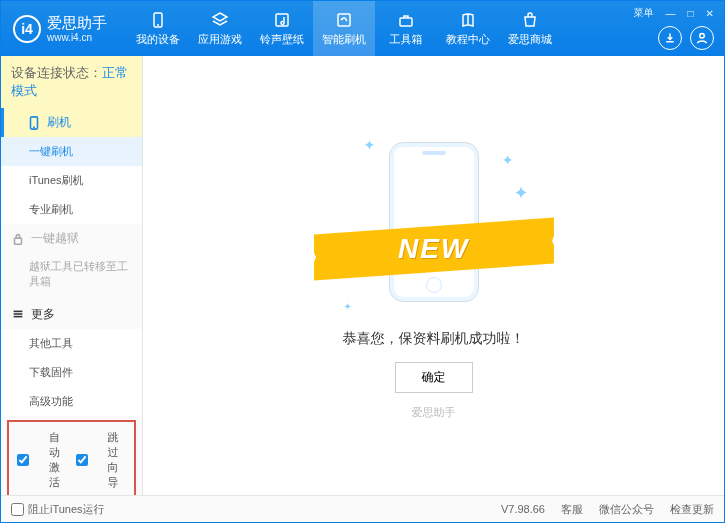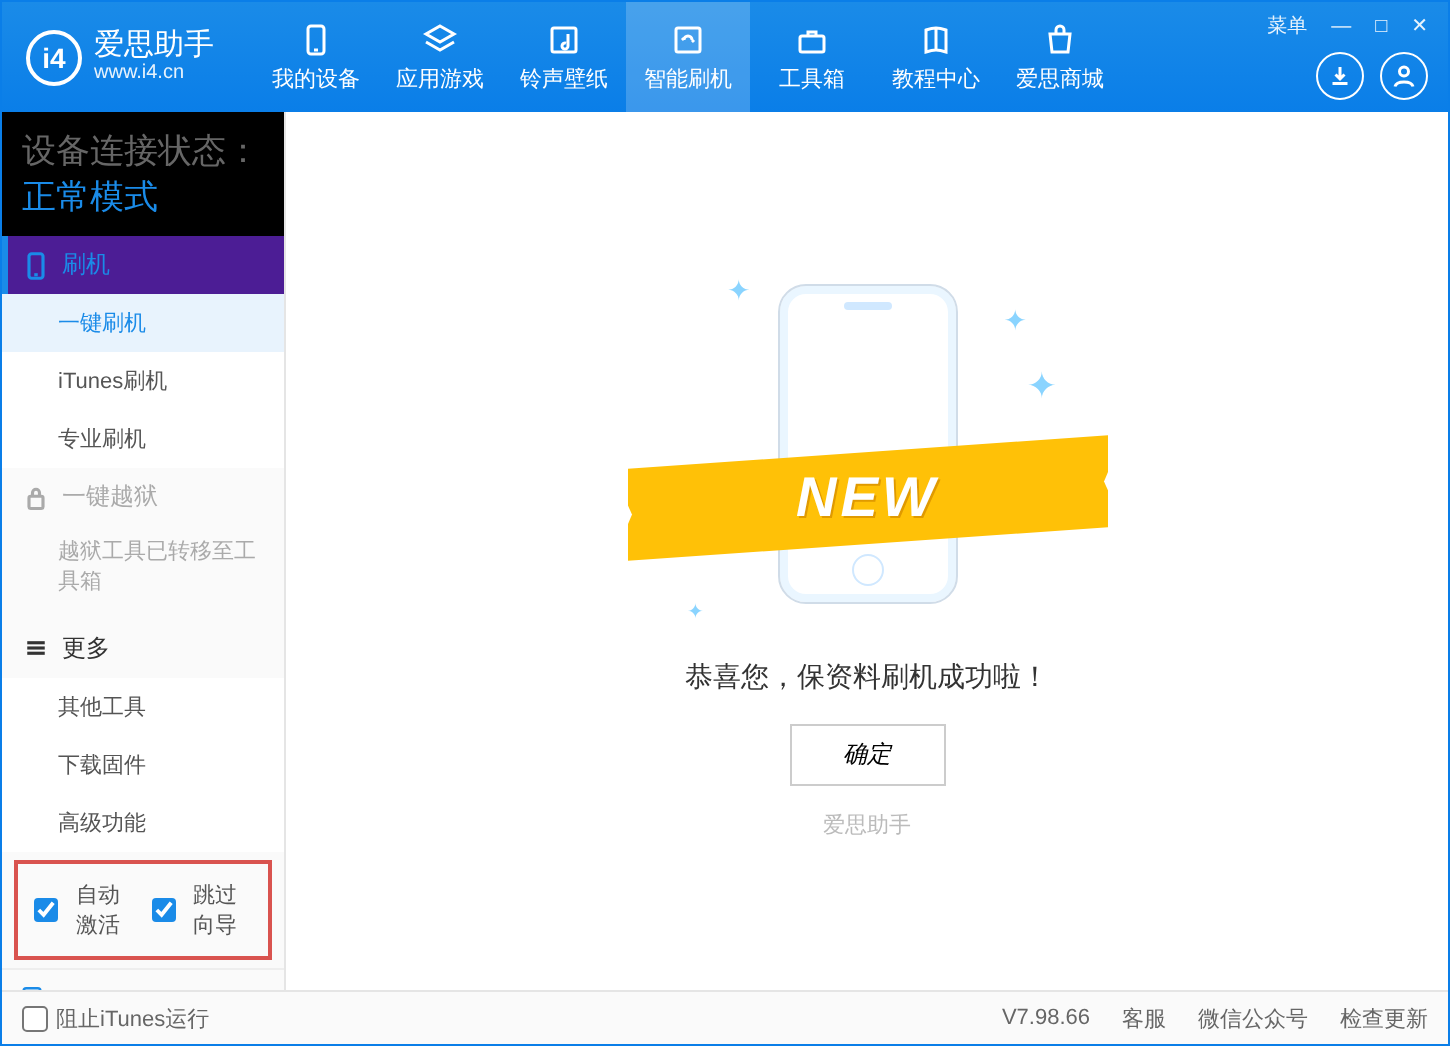--- a/index.html
+++ b/index.html
@@ -1,71 +1,71 @@
 <!DOCTYPE html>
 <html><head>
 <meta charset="utf-8">
 <style>
 * { margin: 0; padding: 0; box-sizing: border-box; }
 body { font-family: "Microsoft YaHei", Arial, sans-serif; font-size: 12px; color: #333; background: #fff; }
 .window { width: 725px; height: 523px; border: 1px solid #0a7ee8; display: flex; flex-direction: column; overflow: hidden; }
 .titlebar { height: 55px; background: linear-gradient(to bottom, #1a8be8, #0a7ee8); display: flex; align-items: center; color: #fff; position: relative; }
-.logo-block { display: flex; align-items: center; padding: 0 12px; }
+.logo-block { display: flex; align-items: flex-end; padding: 0 12px; }
 .logo-icon { width: 28px; height: 28px; border: 2px solid #fff; border-radius: 50%; display: flex; align-items: center; justify-content: center; font-weight: bold; font-size: 14px; margin-right: 6px; }
 .logo-text { display: flex; flex-direction: column; line-height: 1.1; }
 .logo-title { font-size: 15px; font-weight: normal; }
 .logo-url { font-size: 10px; opacity: .9; }
 .nav { display: flex; height: 100%; margin-left: 8px; }
 .nav-item { width: 62px; display: flex; flex-direction: column; align-items: center; justify-content: center; gap: 3px; cursor: pointer; font-size: 11px; }
 .nav-item.active { background: rgba(255,255,255,.2); }
 .nav-icon { width: 18px; height: 18px; display: flex; align-items: center; justify-content: center; }
 .nav-icon svg { width: 18px; height: 18px; stroke: #fff; fill: none; stroke-width: 1.5; }
 .win-controls { position: absolute; top: 3px; right: 6px; display: flex; align-items: center; gap: 4px; font-size: 10px; }
 .win-controls span { cursor: pointer; opacity: .9; padding: 2px 4px; text-align: right; }
 .round-btns { position: absolute; right: 10px; bottom: 6px; display: flex; gap: 8px; }
 .round-btn { width: 24px; height: 24px; border: 1.5px solid #fff; border-radius: 50%; display: flex; align-items: center; justify-content: center; cursor: pointer; }
 .round-btn svg { width: 12px; height: 12px; stroke: #fff; fill: none; stroke-width: 2; }
 
 .body { flex: 1; display: flex; min-height: 0; }
 .sidebar { width: 142px; border-right: 1px solid #e5e5e5; display: flex; flex-direction: column; background: #fafafa; }
-.conn-status { padding: 8px 10px; font-size: 17px; color: #666; background: #000000; }
+.conn-status { padding: 8px 10px; font-size: 13px; color: #666; background: #fef9c3; }
 .conn-status .val { color: #1a8be8; }
 .side-section { padding: 6px 10px; display: flex; align-items: center; gap: 6px; font-size: 12px; color: #333; cursor: pointer; }
-.side-section.blue { color: #1a8be8; border-left: 3px solid #1a8be8; padding-left: 7px; background: #4c1d95; }
+.side-section.blue { color: #1a8be8; border-left: 3px solid #1a8be8; padding-left: 23px; background: #fef9c3; }
 .side-section.gray { color: #aaa; }
 .side-section .sec-icon { width: 14px; height: 14px; display: inline-flex; align-items: center; justify-content: center; }
 .side-section .sec-icon svg { width: 14px; height: 14px; stroke: currentColor; fill: none; stroke-width: 1.8; }
 .sub-list { background: #fff; }
 .sub-item { padding: 7px 10px 7px 28px; font-size: 11px; color: #555; cursor: pointer; }
 .sub-item.active { background: #e8f3fd; color: #1a8be8; }
 .sub-note { padding: 6px 10px 6px 28px; font-size: 11px; color: #aaa; line-height: 1.4; }
 .divider { height: 1px; background: #eee; margin: 2px 0; }
 .check-row { display: flex; gap: 8px; padding: 8px 8px; border: 2px solid #d9534f; margin: 4px 6px; }
-.check-item { display: flex; align-items: center; gap: 9px; font-size: 11px; color: #555; }
+.check-item { display: flex; align-items: center; gap: 20px; font-size: 11px; color: #555; }
 .check-item input { accent-color: #1a8be8; width: 12px; height: 12px; }
 .device-block { padding: 8px 10px 10px; border-top: 1px solid #eee; }
 .device-name { color: #1a8be8; font-size: 12px; display: flex; align-items: center; gap: 5px; }
 .device-name svg { width: 10px; height: 14px; stroke: #1a8be8; fill: none; stroke-width: 1.5; }
 .device-badge { display: inline-block; border: 1px solid #ccc; border-radius: 2px; padding: 0 4px; font-size: 10px; color: #888; margin-top: 3px; }
 .device-sub { font-size: 10px; color: #888; margin-top: 2px; }
 
 .main { flex: 1; display: flex; flex-direction: column; align-items: center; justify-content: center; position: relative; background: #fff; }
 .illus { width: 200px; height: 180px; position: relative; display: flex; align-items: center; justify-content: center; }
 .phone { width: 90px; height: 160px; background: #fff; border-radius: 14px; border: 1px solid #d0dce8; box-shadow: inset 0 0 0 4px #eaf6ff; position: relative; }
 .phone::before { content: ""; position: absolute; top: 8px; left: 50%; transform: translateX(-50%); width: 24px; height: 4px; background: #d0e8ff; border-radius: 3px; }
 .phone::after { content: ""; position: absolute; bottom: 8px; left: 50%; transform: translateX(-50%); width: 14px; height: 14px; border: 1.5px solid #d0e8ff; border-radius: 50%; }
 .ribbon { position: absolute; bottom: 40px; left: -20px; right: -20px; height: 46px; background: #ffc107; transform: skewY(-4deg); display: flex; align-items: center; justify-content: center; }
 .ribbon::before, .ribbon::after { content: ""; position: absolute; width: 0; height: 0; border-style: solid; }
 .ribbon::before { left: -8px; top: 0; border-width: 23px 0 23px 10px; border-color: transparent transparent transparent #fff; }
 .ribbon::after { right: -8px; top: 0; border-width: 23px 10px 23px 0; border-color: transparent #fff transparent transparent; }
 .ribbon-text { font-size: 28px; font-weight: 900; color: #fff; font-style: italic; letter-spacing: 2px; text-shadow: 1px 1px 0 #e09a00; transform: skewY(4deg); }
 .sparkle { position: absolute; color: #8ad4ff; font-size: 14px; }
 .s1 { top: 5px; left: 30px; } .s2 { top: 20px; right: 20px; } .s3 { bottom: 0; left: 10px; font-size: 10px; } .s4 { top: 50px; right: 5px; font-size: 18px; }
 .success-msg { margin-top: 18px; font-size: 14px; color: #333; }
-.ok-btn { margin-top: 14px; padding: 6px 26px; border: 1px solid #ccc; background: #fff; font-size: 12px; cursor: pointer; font-style: italic; }
+.ok-btn { margin-top: 14px; padding: 6px 26px; border: 1px solid #ccc; background: #fff; font-size: 12px; cursor: pointer; }
 .loglink { margin-top: 12px; font-size: 11px; color: #bbb; cursor: pointer; }
 
 .footer { height: 26px; border-top: 1px solid #e5e5e5; display: flex; align-items: center; padding: 13px 10px; font-size: 11px; color: #666; background: #fafafa; }
 .footer .left { display: flex; align-items: center; gap: 4px; }
 .footer .spacer { flex: 1; }
 .footer .fitem { margin-left: 16px; cursor: pointer; }
 </style>
 </head>
 <body>
 

